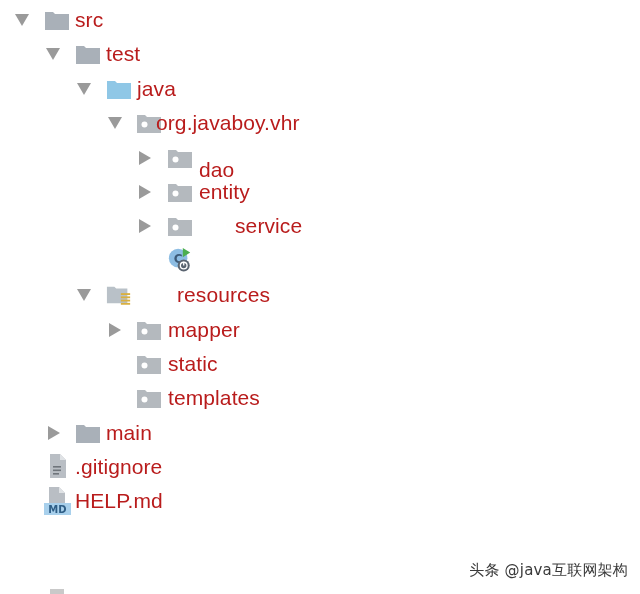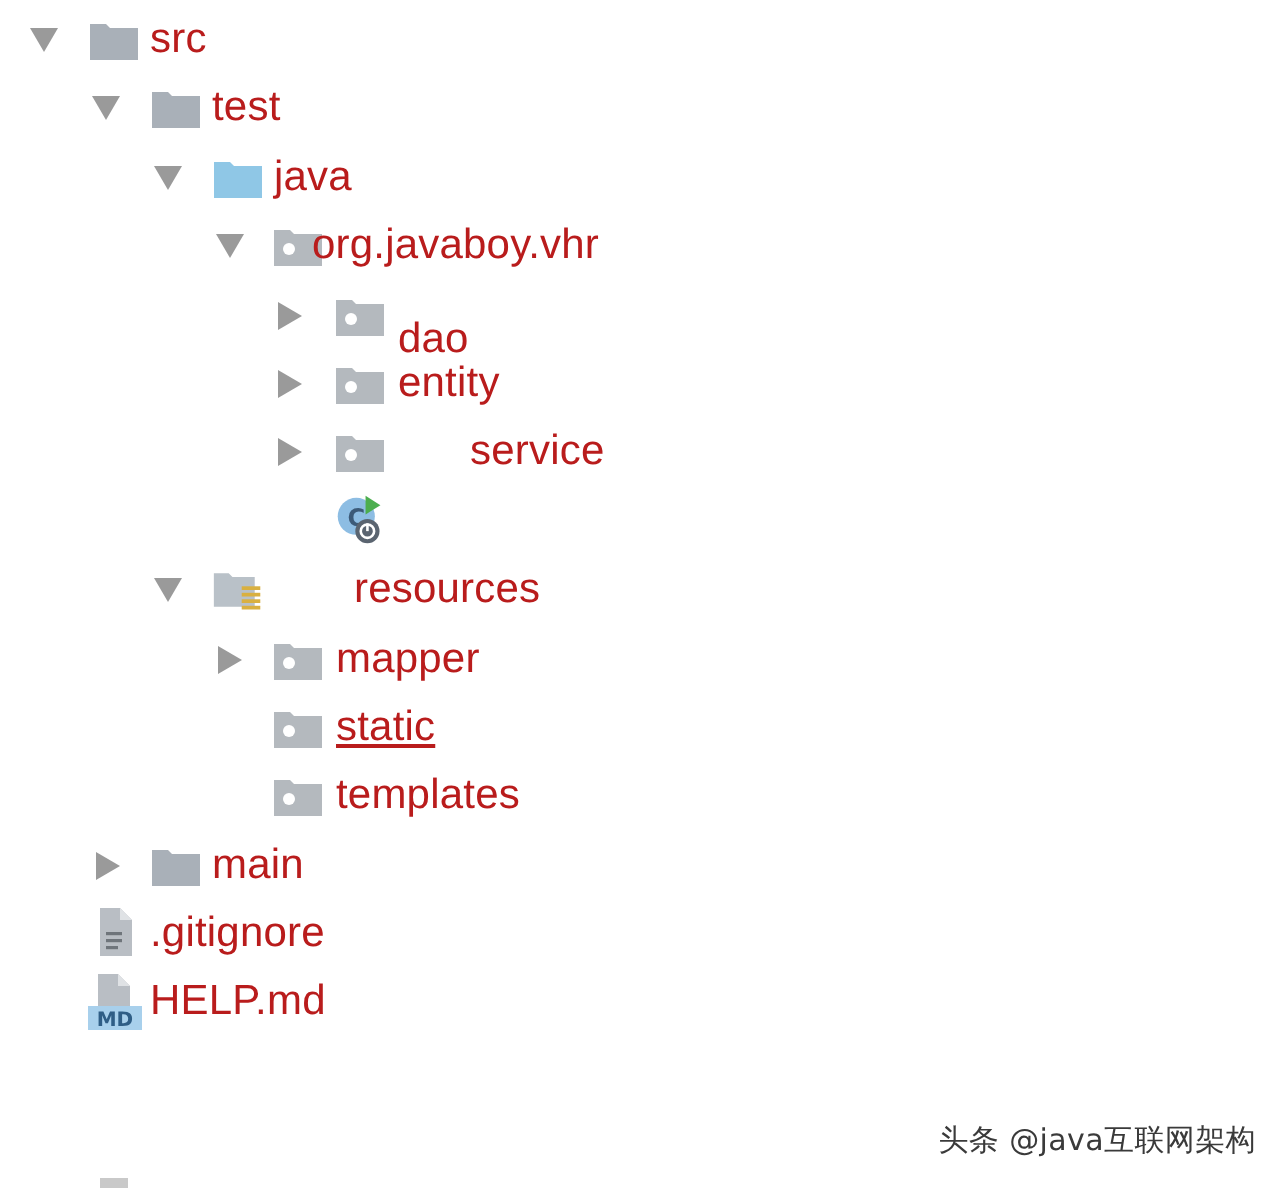--- a/index.html
+++ b/index.html
@@ -227,21 +227,21 @@
     <span class="label" style="left:168px;top:4px;">mapper</span>
   </div>
 
   <div class="row">
     <span class="icon" style="left:136px;top:4px;">
       <svg width="26" height="22" viewBox="0 0 26 22">
           <path d="M1 3 h8 l2 2 h14 v16 h-24 z" fill="#b4b9be"></path>
           <circle cx="8.5" cy="12.5" r="3" fill="#ffffff"></circle>
         </svg>
     </span>
-    <span class="label" style="left:168px;top:4px;text-decoration:underline;">static</span>
+    <span class="label" style="left:168px;top:4px;">static</span>
   </div>
 
   <div class="row">
     <span class="icon" style="left:136px;top:4px;">
       <svg width="26" height="22" viewBox="0 0 26 22">
           <path d="M1 3 h8 l2 2 h14 v16 h-24 z" fill="#b4b9be"></path>
           <circle cx="8.5" cy="12.5" r="3" fill="#ffffff"></circle>
         </svg>
     </span>
     <span class="label" style="left:168px;top:4px;">templates</span>

